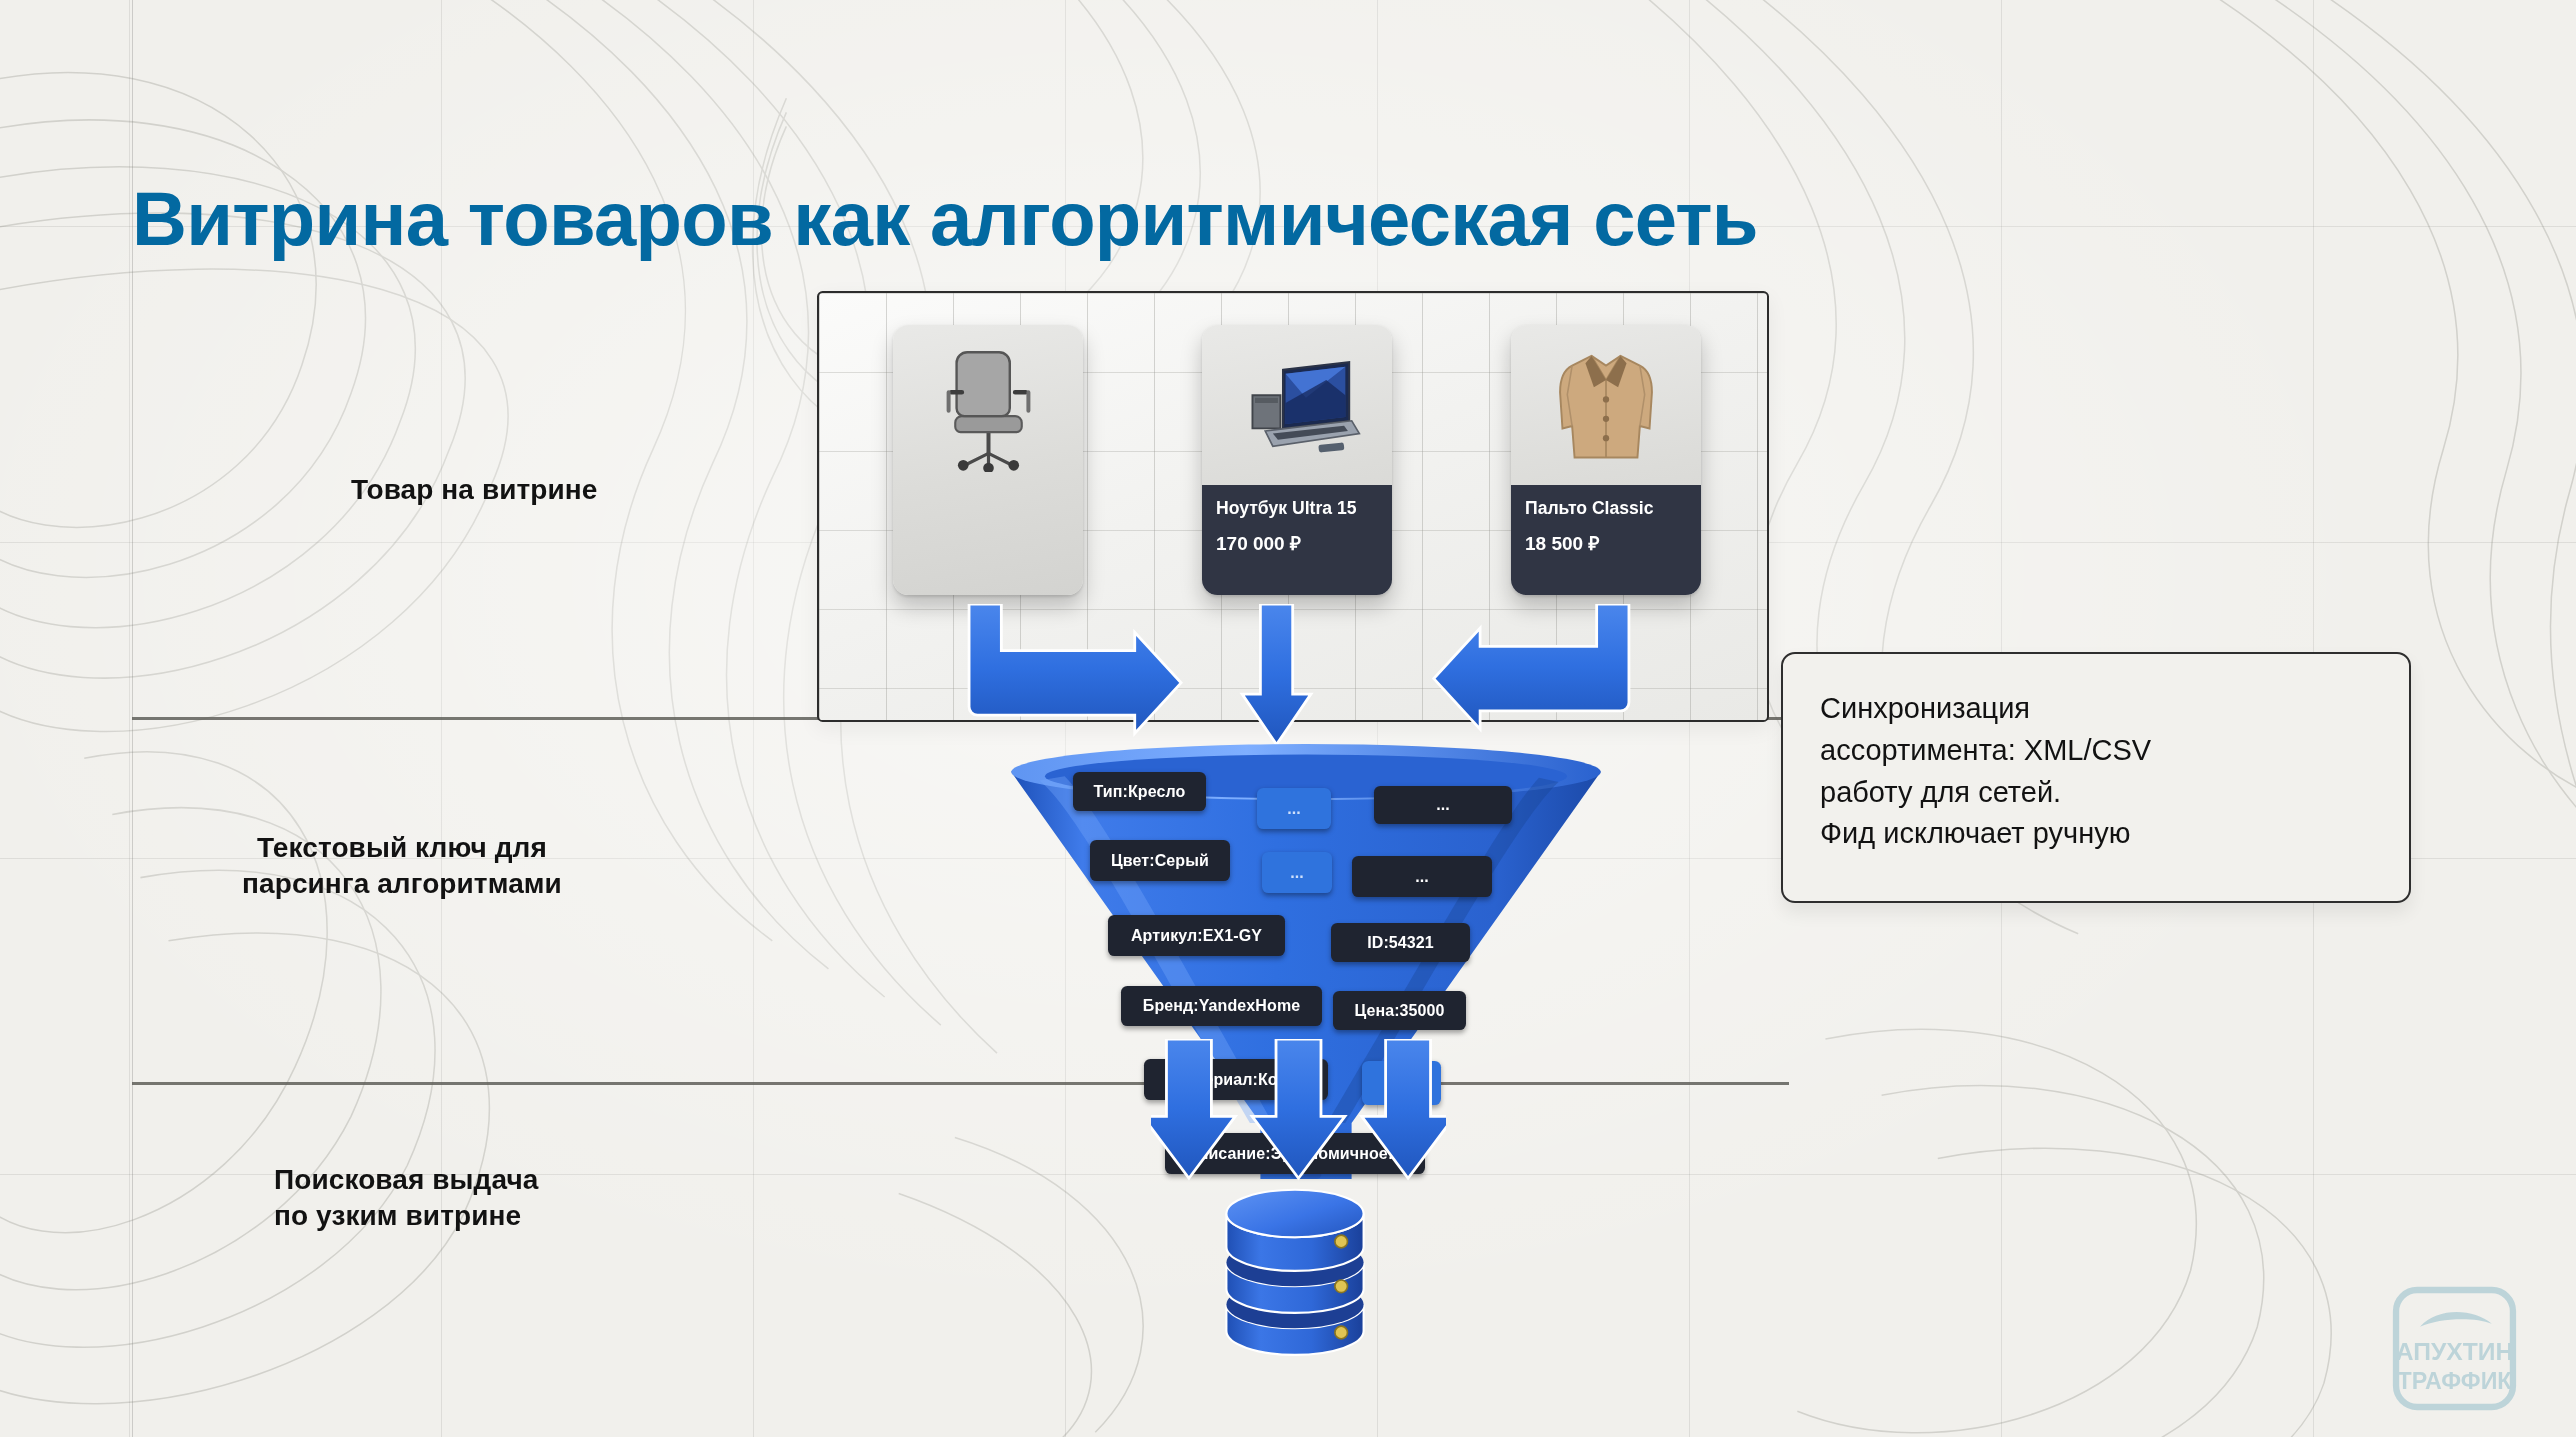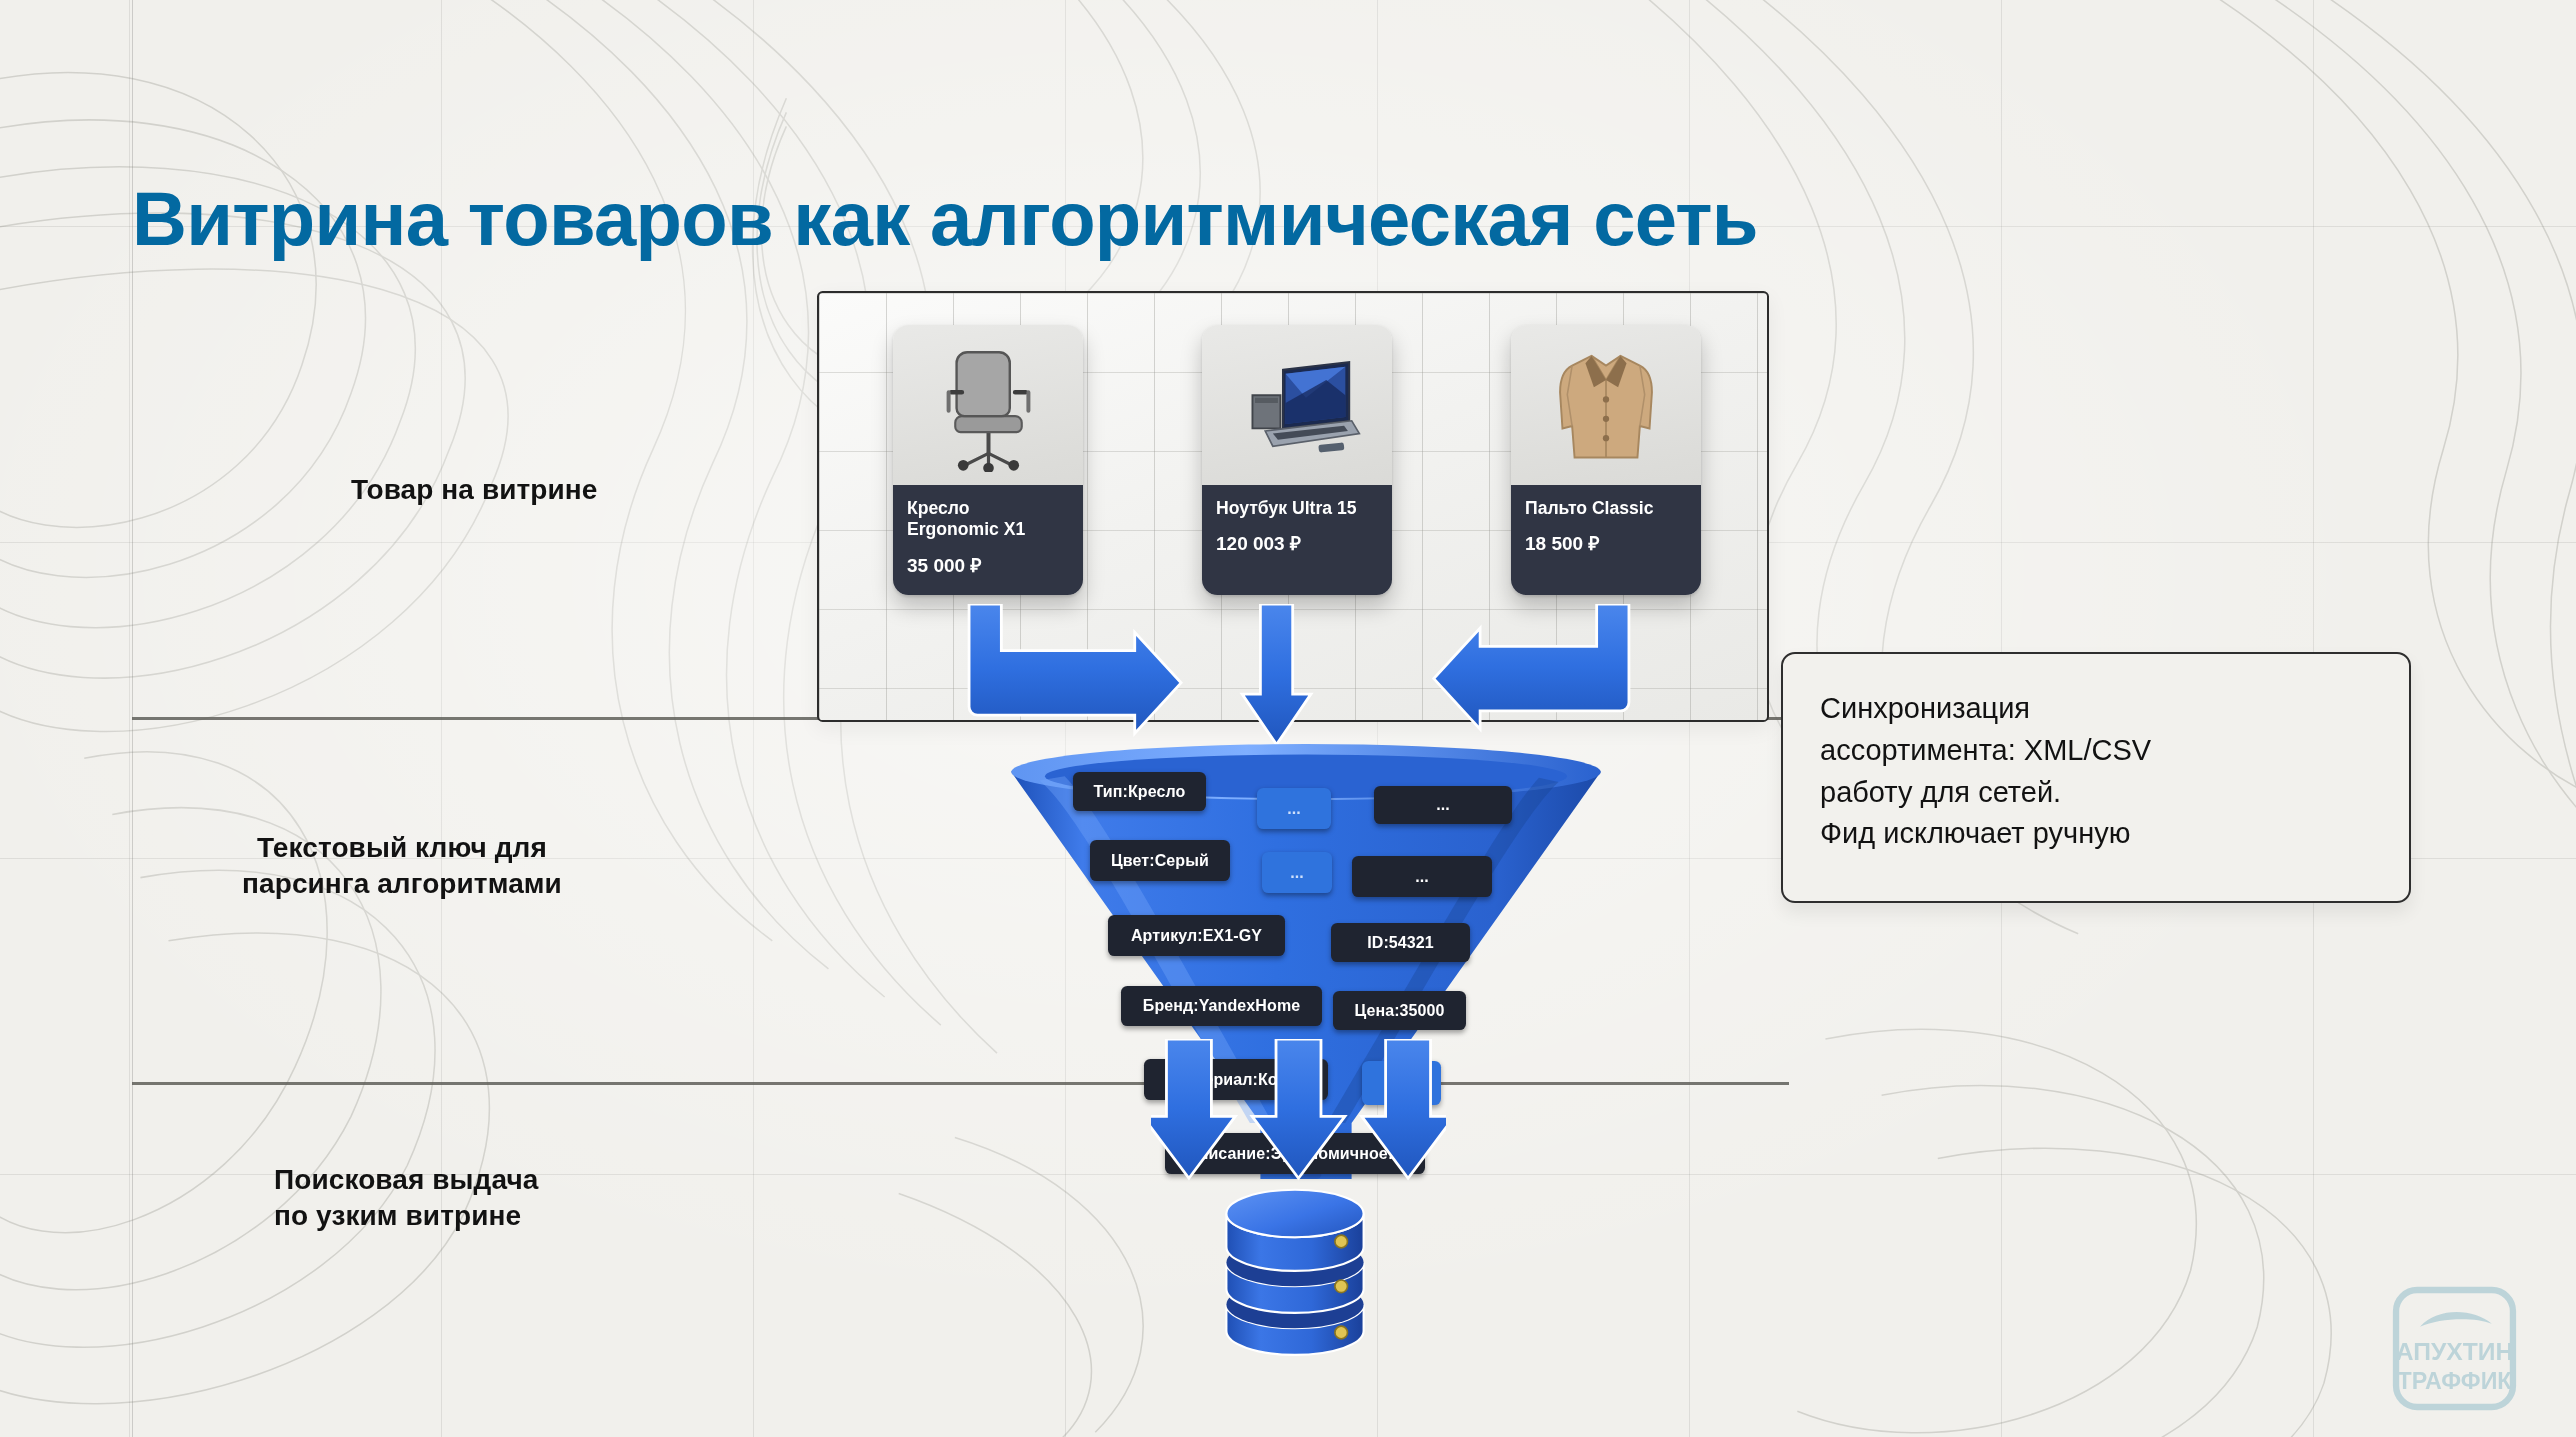--- a/index.html
+++ b/index.html
@@ -188,46 +188,39 @@
             <circle cx="31" cy="95" r="4" fill="#3a3a3a" stroke="none"></circle>
             <circle cx="69" cy="95" r="4" fill="#3a3a3a" stroke="none"></circle>
             <circle cx="50" cy="97" r="4" fill="#3a3a3a" stroke="none"></circle>
           </g>
           <path d="M30 58 h40 a5 5 0 0 1 5 5 v3 a4 4 0 0 1 -4 4 H29 a4 4 0 0 1 -4 -4 v-3 a5 5 0 0 1 5 -5 z" fill="#9a9a9a" stroke="#5a5a5a" stroke-width="1.6"></path>
           <path d="M34 10 h24 a8 8 0 0 1 8 8 v34 a6 6 0 0 1 -6 6 H32 a6 6 0 0 1 -6 -6 V18 a8 8 0 0 1 8 -8 z" fill="#a6a6a6" stroke="#565656" stroke-width="1.8"></path>
           <path d="M22 40 h8 M70 40 h8" stroke="#3d3d3d" stroke-width="3.4" stroke-linecap="round"></path>
           <path d="M20 40 v14 M80 40 v14" stroke="#6f6f6f" stroke-width="3" stroke-linecap="round"></path>
         </svg>
       </div>
-      <div class="meta">
-        <div class="pname">
-          <div>Кресло</div>
-          <div>Ergonomic X1</div>
-        </div>
-        <div class="pprice">35 000 ₽</div>
-      </div>
     </div>
 
     <div class="pcard c2">
       <div class="thumb">
         <svg width="140" height="133" viewBox="0 0 110 100">
           <path d="M20 42 h22 v26 H20 z" fill="#6e737a" stroke="#41454b" stroke-width="1.5" rx="3"></path>
           <path d="M22 44 h18 v4 H22 z" fill="#565b61"></path>
           <path d="M44 22 L96 16 V62 L44 68 Z" fill="#1b2a50" stroke="#2b3347" stroke-width="1.6"></path>
           <path d="M46 25 L93 19.5 V59 L46 64.5 Z" fill="#2b4fa0"></path>
           <path d="M46 25 L93 19.5 L62 44 Z" fill="#4a7ce0" opacity=".8"></path>
           <path d="M46 48 L78 30 L93 42 V59 L46 64.5 Z" fill="#16275a" opacity=".75"></path>
           <path d="M30 70 L98 62 L104 72 L36 82 Z" fill="#9aa2ae" stroke="#5a606a" stroke-width="1.3"></path>
           <path d="M36 72 L92 66 L95 70 L40 77 Z" fill="#444b57"></path>
           <rect x="72" y="80" width="20" height="6" rx="2" fill="#55606e" transform="rotate(-6 82 83)"></rect>
         </svg>
       </div>
       <div class="meta">
         <div class="pname">Ноутбук Ultra 15</div>
-        <div class="pprice">120 003 ₽</div>
+        <div class="pprice">170 000 ₽</div>
       </div>
     </div>
 
     <div class="pcard c3">
       <div class="thumb">
         <svg width="126" height="133" viewBox="0 0 100 110">
           <path d="M38 14 L50 22 L62 14 L78 22 C86 26 88 34 88 44 L86 74 L78 72 L76 98 H24 L22 72 L14 74 L12 44 C12 34 14 26 22 22 Z" fill="#cda97e" stroke="#a7875f" stroke-width="1.6"></path>
           <path d="M38 14 L50 34 L50 98" fill="none" stroke="#a7875f" stroke-width="1.4"></path>
           <path d="M62 14 L50 34" fill="none" stroke="#a7875f" stroke-width="1.4"></path>
           <path d="M38 14 L50 34 L40 40 L33 20 Z" fill="#8d6f4c"></path>

